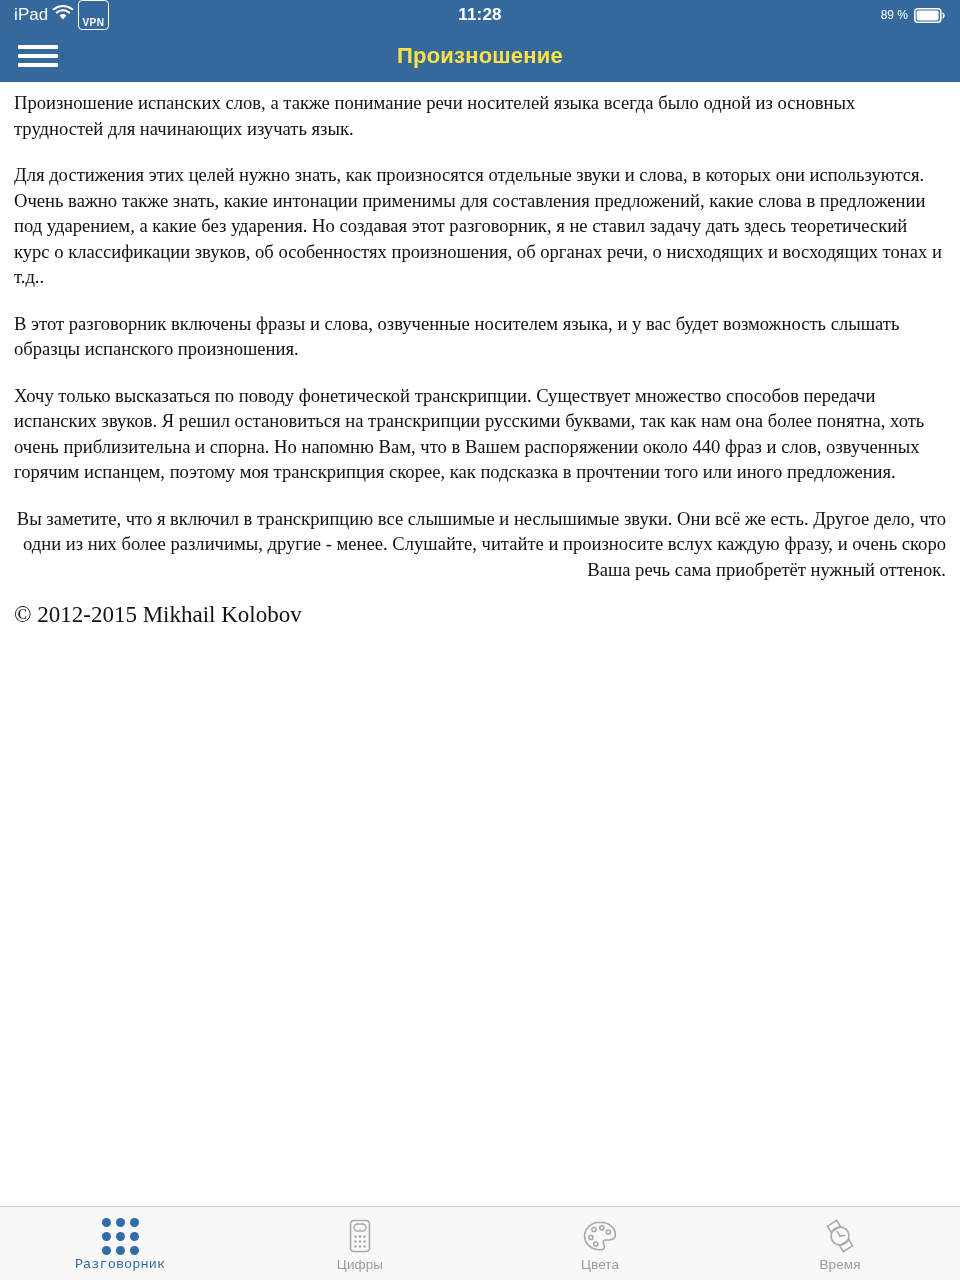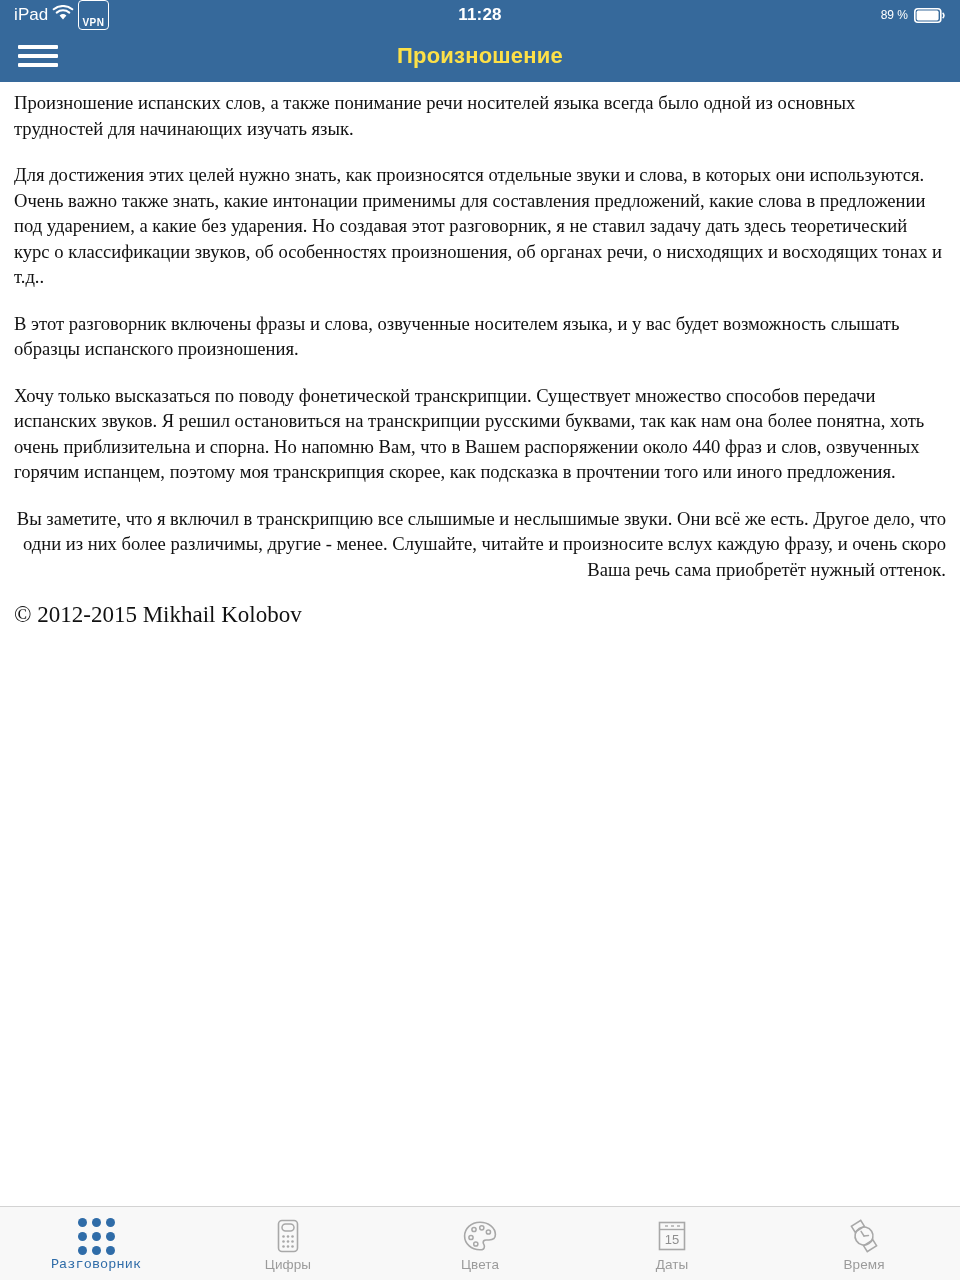--- a/index.html
+++ b/index.html
@@ -199,33 +199,20 @@
           <circle cx="12" cy="9.5" r="2.1" fill="none" stroke="#a8a8a8" stroke-width="1.5"></circle>
           <circle cx="19.8" cy="7.8" r="2.1" fill="none" stroke="#a8a8a8" stroke-width="1.5"></circle>
           <circle cx="26.4" cy="12" r="2.1" fill="none" stroke="#a8a8a8" stroke-width="1.5"></circle>
           <circle cx="9" cy="17.5" r="2.1" fill="none" stroke="#a8a8a8" stroke-width="1.5"></circle>
           <circle cx="13.8" cy="24" r="2.1" fill="none" stroke="#a8a8a8" stroke-width="1.5"></circle>
         </svg>
       </div>
       <div class="tab-label">Цвета</div>
     </div>
 
-    <div class="tab inactive">
-      <div class="tab-icon">
-        <svg width="34" height="32" viewBox="0 0 34 32">
-          <rect x="4.5" y="2.5" width="25" height="27" fill="none" stroke="#a8a8a8" stroke-width="1.6"></rect>
-          <line x1="4.5" y1="9.5" x2="29.5" y2="9.5" stroke="#a8a8a8" stroke-width="1.4"></line>
-          <line x1="10" y1="6" x2="13" y2="6" stroke="#a8a8a8" stroke-width="1.4"></line>
-          <line x1="16" y1="6" x2="19" y2="6" stroke="#a8a8a8" stroke-width="1.4"></line>
-          <line x1="22" y1="6" x2="25" y2="6" stroke="#a8a8a8" stroke-width="1.4"></line>
-          <text x="17" y="23.5" text-anchor="middle" font-family="Liberation Sans, sans-serif" font-size="13" fill="#8f8f8f">15</text>
-        </svg>
-      </div>
-      <div class="tab-label">Даты</div>
-    </div>
 
     <div class="tab inactive">
       <div class="tab-icon">
         <svg width="36" height="34" viewBox="0 0 36 34">
           <g transform="rotate(-32 18 17)">
             <rect x="12.5" y="2" width="11" height="7" fill="none" stroke="#a8a8a8" stroke-width="1.5"></rect>
             <rect x="12.5" y="25" width="11" height="7" fill="none" stroke="#a8a8a8" stroke-width="1.5"></rect>
             <circle cx="18" cy="17" r="9" fill="none" stroke="#a8a8a8" stroke-width="1.6"></circle>
             <line x1="18" y1="17" x2="18" y2="11.5" stroke="#a8a8a8" stroke-width="1.5" stroke-linecap="round"></line>
             <line x1="18" y1="17" x2="22" y2="19" stroke="#a8a8a8" stroke-width="1.5" stroke-linecap="round"></line>

